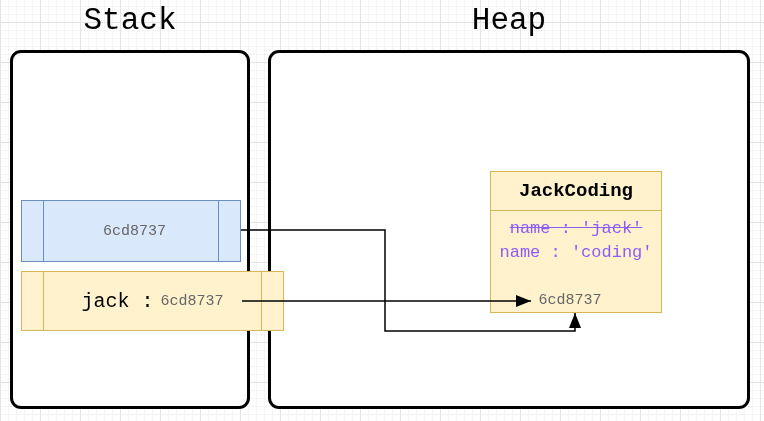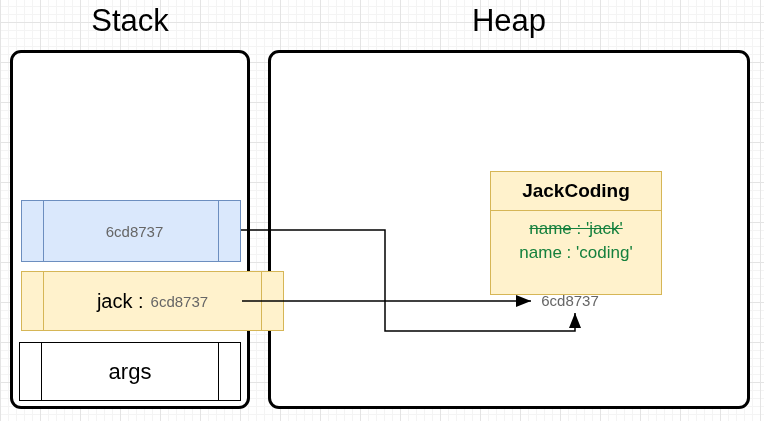--- a/index.html
+++ b/index.html
@@ -1,18 +1,18 @@
 <!DOCTYPE html>
 <html><head>
 <meta charset="utf-8">
 <style>
   html,body{margin:0;padding:0;background:#ffffff;}
   .canvas{
     position:relative;width:764px;height:421px;overflow:hidden;
-    font-family:Liberation Sans, sans-serif;
+    font-family:Liberation Mono, monospace;
     background-color:#ffffff;
     background-image:
       linear-gradient(to right,#e4e4e4 1px,transparent 1px),
       linear-gradient(to bottom,#e4e4e4 1px,transparent 1px),
       linear-gradient(to right,#f4f4f4 1px,transparent 1px),
       linear-gradient(to bottom,#f4f4f4 1px,transparent 1px);
     background-size:40px 40px,40px 40px,8px 8px,8px 8px;
     background-position:0 0,0 22px,0 0,0 6px;
   }
   .title{
@@ -48,30 +48,30 @@
   .frame-jack::before,.frame-jack::after{border-color:#d6b656;}
   .frame-args{
     left:19px;top:342px;width:222px;height:59px;
     background:#fff;border:1.5px solid #000;
   }
   .frame-args::before,.frame-args::after{border-color:#000;}
   .var-name{font-size:20px;color:#000;}
   .var-value{font-size:15px;color:#666;margin-left:7px;}
   .args-label{font-size:22px;color:#000;}
   .heap-object{
-    position:absolute;left:490px;top:171px;width:172px;height:124px;
+    position:absolute;left:490px;top:171px;width:172px;height:142px;
     box-sizing:border-box;background:#fff2cc;border:1.5px solid #d6b656;
   }
   .heap-object .obj-title{
     height:38px;line-height:38px;text-align:center;
     font-size:19px;font-weight:bold;color:#000;
     border-bottom:1.5px solid #d6b656;
   }
   .heap-object .obj-body{
-    padding-top:6px;text-align:center;font-size:17px;line-height:24px;color:#15803d;
+    padding-top:6px;text-align:center;font-size:17px;line-height:24px;color:#8b5cf6;
   }
   .struck{text-decoration:line-through;}
   .heap-address{
     position:absolute;left:520px;top:292px;width:100px;
     text-align:center;font-size:15px;color:#666;
   }
   svg.wires{position:absolute;left:0;top:0;pointer-events:none;}
 </style>
 </head>
 <body>
@@ -86,23 +86,20 @@
 
   <div class="procbox frame-param">
     <span class="var-value">6cd8737</span>
   </div>
 
   <div class="procbox frame-jack">
     <span class="var-name">jack :</span>
     <span class="var-value">6cd8737</span>
   </div>
 
-  <div class="procbox frame-args">
-    <span class="args-label">args</span>
-  </div>
 
   <div class="heap-object">
     <div class="obj-title">JackCoding</div>
     <div class="obj-body">
       <div class="struck">name : 'jack'</div>
       <div>name : 'coding'</div>
     </div>
   </div>
 
   <div class="heap-address">6cd8737</div>

